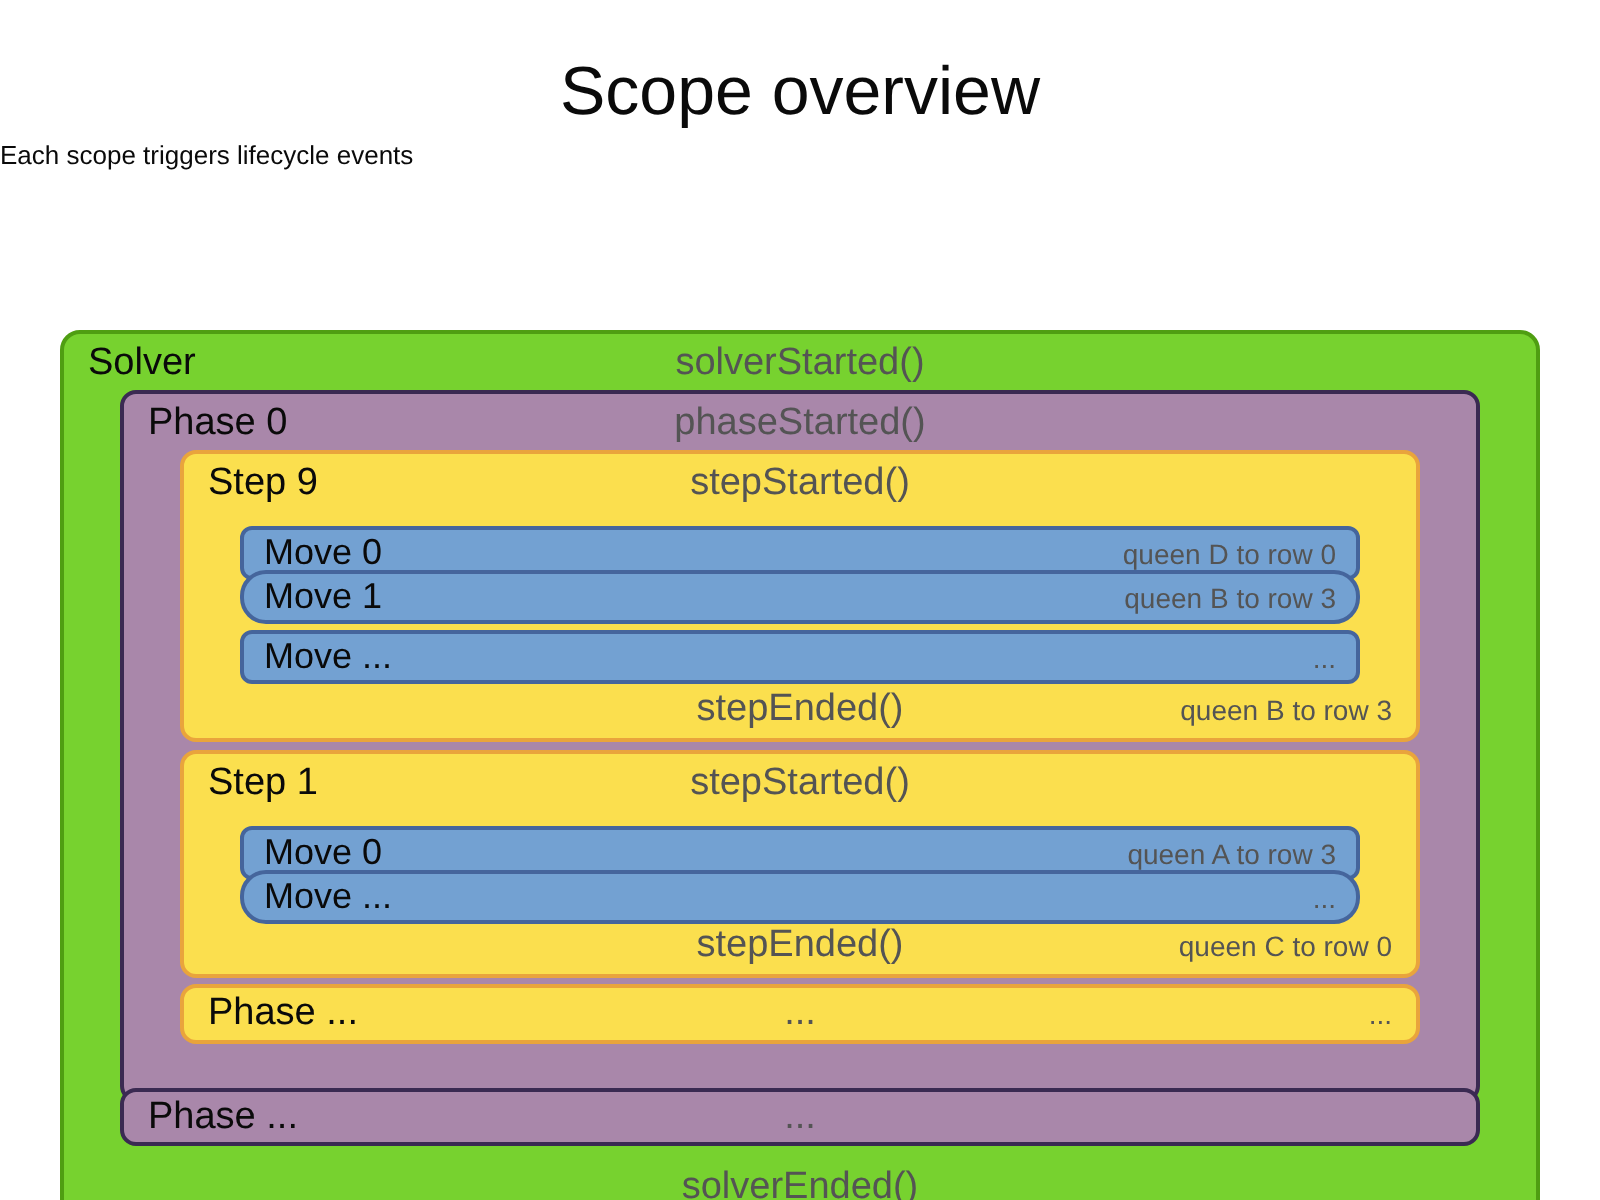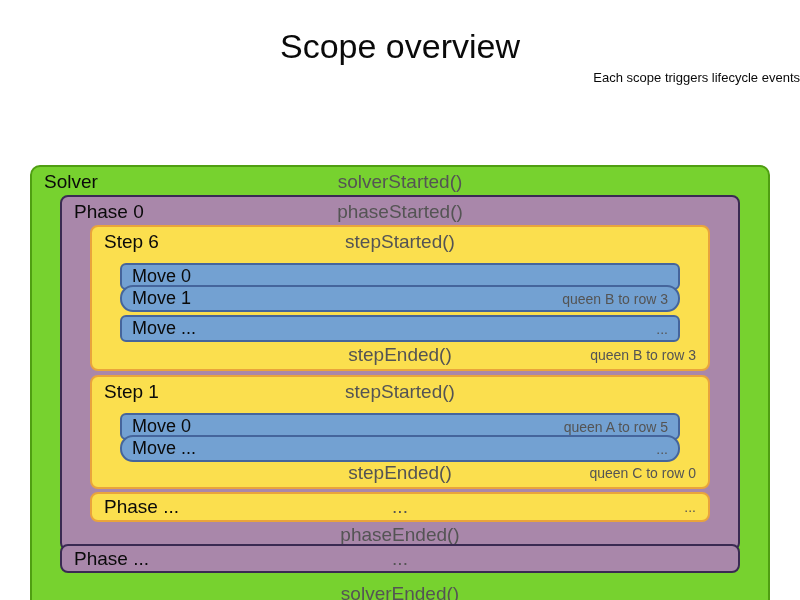--- a/index.html
+++ b/index.html
@@ -22,21 +22,21 @@
     font-family: "Liberation Sans", sans-serif;
     overflow: hidden;
   }
   .page-title {
     position: absolute; top: 28px; left: 0; width: 800px;
     text-align: center; font-size: 34px; line-height: 1.1;
     color: var(--label-text);
   }
   .page-subtitle {
     position: absolute; top: 70px; left: 0; width: 800px;
-    text-align: right; font-size: 13px;
+    text-align: left; font-size: 13px;
     color: var(--label-text);
   }
   .box { position: absolute; }
   .solver-box {
     left: 30px; top: 121px; width: 740px; height: 446px;
     background: var(--solver-fill);
     border: 2px solid var(--solver-border);
     border-radius: 10px;
     margin-top: 44px;
   }
@@ -120,25 +120,26 @@
   </div>
 
   <div class="box phase-box">
     <div class="row header-row">
       <span class="box-label">Phase 0</span>
       <span class="event-text">phaseStarted()</span>
     </div>
 
     <div class="box step-box step-box-0">
       <div class="row header-row">
-        <span class="box-label">Step 6</span>
+        <span class="box-label">Step 9</span>
         <span class="event-text">stepStarted()</span>
       </div>
       <div class="move-row move-0">
         <span class="move-label">Move 0</span>
+        <span class="move-detail">queen D to row 0</span>
       </div>
       <div class="move-row move-1">
         <span class="move-label">Move 1</span>
         <span class="move-detail">queen B to row 3</span>
       </div>
       <div class="move-row move-2">
         <span class="move-label">Move ...</span>
         <span class="move-detail">...</span>
       </div>
       <div class="row footer-row">
@@ -147,41 +148,38 @@
       </div>
     </div>
 
     <div class="box step-box step-box-1">
       <div class="row header-row">
         <span class="box-label">Step 1</span>
         <span class="event-text">stepStarted()</span>
       </div>
       <div class="move-row move-0">
         <span class="move-label">Move 0</span>
-        <span class="move-detail">queen A to row 5</span>
+        <span class="move-detail">queen A to row 3</span>
       </div>
       <div class="move-row move-1">
         <span class="move-label">Move ...</span>
         <span class="move-detail">...</span>
       </div>
       <div class="row footer-row">
         <span class="event-text">stepEnded()</span>
         <span class="detail-text">queen C to row 0</span>
       </div>
     </div>
 
     <div class="step-more-bar">
       <span class="box-label">Phase ...</span>
       <span class="event-text">...</span>
       <span class="detail-text">...</span>
     </div>
 
-    <div class="row footer-row">
-      <span class="event-text">phaseEnded()</span>
-    </div>
   </div>
 
   <div class="phase-more-bar">
     <span class="box-label">Phase ...</span>
     <span class="event-text">...</span>
   </div>
 
   <div class="row footer-row solver-footer">
     <span class="event-text">solverEnded()</span>
   </div>

